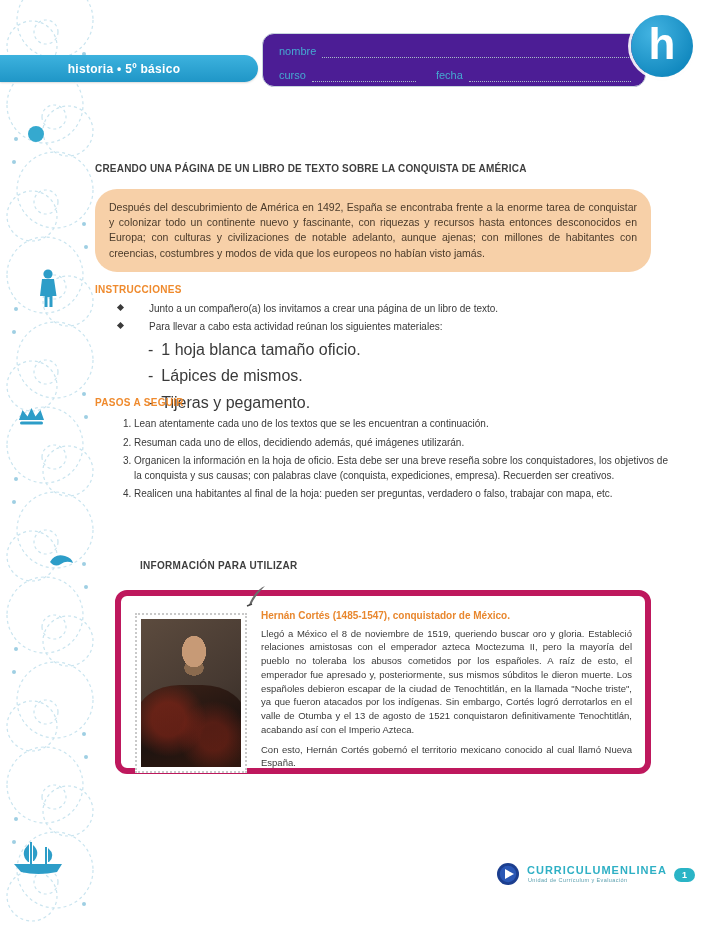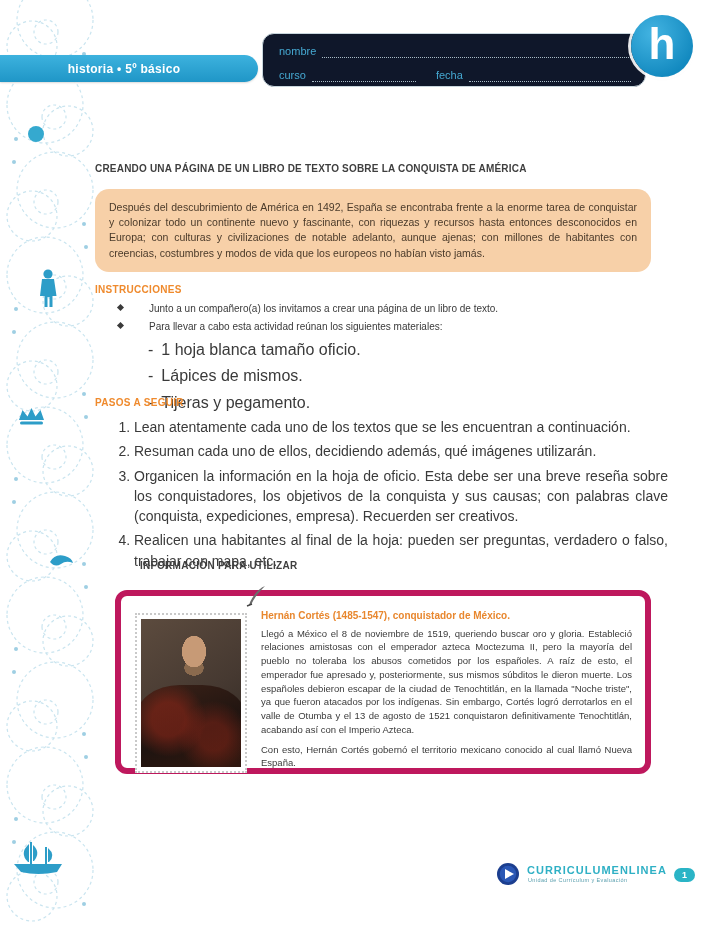--- a/index.html
+++ b/index.html
@@ -17,21 +17,21 @@
     position:absolute;left:0;top:55px;width:258px;height:27px;z-index:3;
     background:linear-gradient(#3db2de,#1f96c7);
     border-radius:0 16px 16px 0;
     display:flex;align-items:center;justify-content:center;
     color:#fff;font-size:12px;font-weight:bold;letter-spacing:.3px;
     padding-right:10px;box-sizing:border-box;
     box-shadow:0 1px 2px rgba(0,0,0,.15);
   }
   .student-form{
     position:absolute;left:262px;top:33px;width:384px;height:54px;z-index:2;
-    border:1px solid #c8d6dd;border-radius:12px;background:#0f172a;
+    border:1px solid #c8d6dd;border-radius:12px;background:#4c1d95;
     box-sizing:border-box;padding:6px 14px 4px 16px;
     display:flex;flex-direction:column;justify-content:space-between;
   }
   .form-row{display:flex;align-items:flex-end;gap:6px;height:18px;}
   .form-label{color:#45a8d1;font-size:11px;line-height:14px;}
   .dotline{border-bottom:1px dotted #a9bcc6;height:12px;}
   .grow{flex:1;}
   .w110{width:104px;}
   .subject-badge{
     position:absolute;left:631px;top:15px;width:62px;height:62px;z-index:4;
@@ -46,39 +46,39 @@
   .doc-title{
     position:absolute;left:95px;top:120px;width:556px;z-index:2;
     text-align:center;color:#e8872e;font-weight:bold;font-size:11px;letter-spacing:.2px;
   }
   .activity-heading{
     position:absolute;left:95px;top:163px;width:556px;z-index:2;
     color:#3f3f3f;font-weight:bold;font-size:10px;letter-spacing:.2px;
   }
   .intro-box{
     position:absolute;left:95px;top:189px;width:556px;z-index:2;
-    background:#f7d0a8;border-radius:14px;box-sizing:border-box;
+    background:#f7d0a8;border-radius:22px;box-sizing:border-box;
     padding:11px 14px;color:#4a3a2a;font-size:10.5px;line-height:1.45;text-align:justify;
   }
   .section-heading{
     position:absolute;left:95px;z-index:2;
     color:#ef8a2d;font-weight:bold;font-size:10px;letter-spacing:.3px;
   }
   .instructions-list{position:absolute;left:118px;top:301px;width:520px;z-index:2;font-size:10px;line-height:1.5;}
   .bullet{display:flex;align-items:flex-start;margin-bottom:3px;gap:16px;}
   .bullet .diamond{
     width:5px;height:5px;background:#3a3a3a;transform:rotate(45deg);
     margin:4px 10px 0 0;flex:none;
   }
   .materials{margin:2px 0 0 30px;}
   .dash-item{display:flex;font-size:16px;line-height:1.65;}
   .dash-item::before{content:"-";margin-right:8px;}
   .steps-list{
     position:absolute;left:118px;top:417px;width:534px;z-index:2;
-    margin:0;padding:0 0 0 16px;font-size:14px;line-height:1.45;text-align:justify;
+    margin:0;padding:0 0 0 16px;font-size:10px;line-height:1.45;text-align:justify;
   }
   .steps-list li{margin-bottom:4px;}
   .info-heading{
     position:absolute;left:140px;top:560px;z-index:2;
     color:#3f3f3f;font-weight:bold;font-size:10px;letter-spacing:.3px;
   }
   
   .info-card{
     position:absolute;left:115px;top:590px;width:536px;height:184px;z-index:2;
     border:6px solid #be185d;border-radius:12px;background:#fff;box-sizing:border-box;

